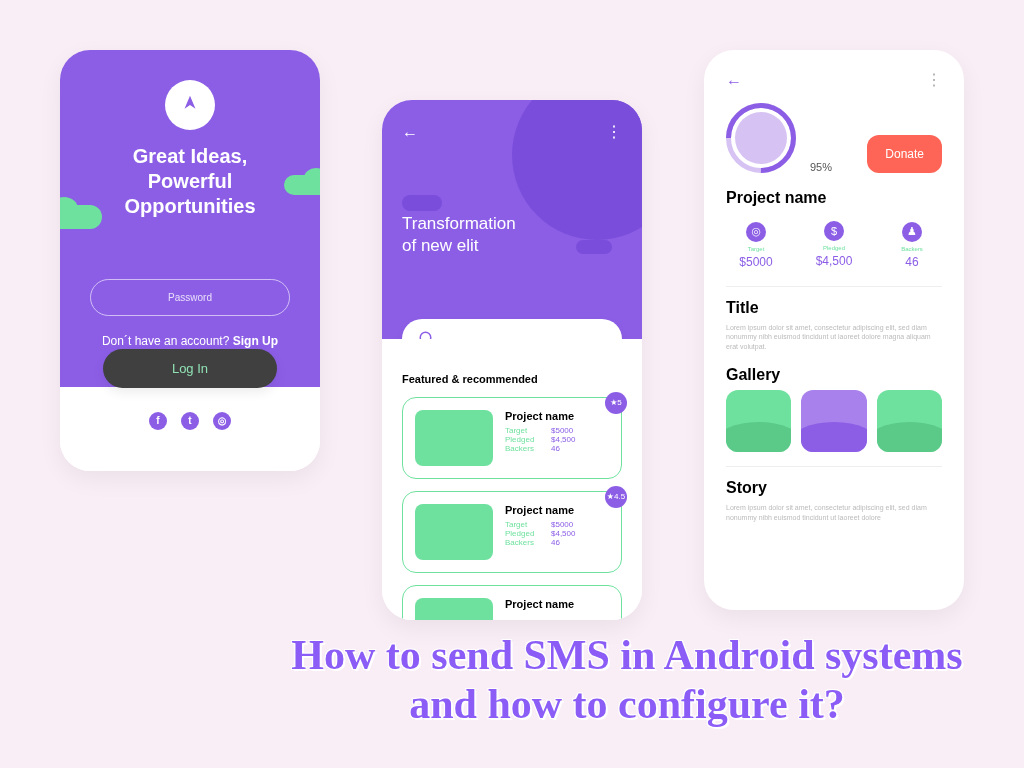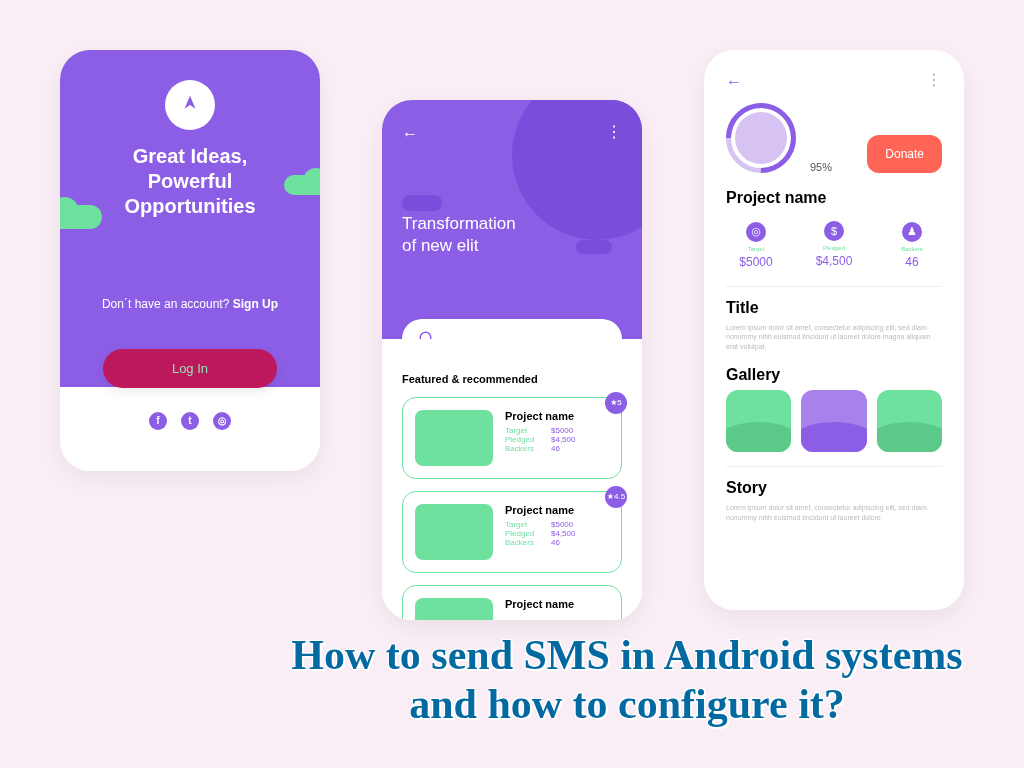--- a/index.html
+++ b/index.html
@@ -48,21 +48,21 @@
   .cloud-r::before { content:''; position:absolute; right:6px; top:-7px; width:24px; height:20px; background:#6fe19f; border-radius:50%; }
   .p1-input {
     border:1px solid rgba(255,255,255,0.6); border-radius:30px;
     padding:12px 18px; font-size:10px; margin:0 6px 14px;
     color:rgba(255,255,255,0.8); text-align:center;
   }
   .p1-signup { font-size:12px; margin-top:18px; }
   .p1-signup .b { font-weight:700; }
   .p1-bottom { height:20%; background:#fff; padding:16px 24px 0; text-align:center; }
   .p1-login-btn {
-    background:#be185d; border:none; color:#8fe0b2;
+    background:#404040; border:none; color:#8fe0b2;
     border-radius:30px; padding:12px 0; width:82%;
     margin:-44px auto 14px; display:block; box-shadow:0 4px 12px rgba(0,0,0,0.08);
     position:relative; top:-10px; font-size:13px; font-weight:500;
   }
   .p1-social { display:flex; justify-content:center; gap:14px; }
   .p1-social span {
     width:18px;height:18px;border-radius:50%;background:#8c5ee6;
     display:inline-flex;align-items:center;justify-content:center;
     color:#fff;font-size:10px;font-weight:700;
   }
@@ -143,21 +143,21 @@
   .p3-gtile { flex:1; height:62px; border-radius:12px; position:relative; overflow:hidden; }
   .g-green { background:#6fe19f; }
   .g-purple { background:#a881ec; }
   .g-tile-hill { position:absolute; bottom:-10px; left:-10px; right:-10px; height:40px; border-radius:50%; }
 
   
   .headline {
     position:absolute; left:260px; right:30px; bottom:40px;
     font-family: "Brush Script MT","Comic Sans MS",cursive;
     font-size:42px; font-weight:700; line-height:1.15;
-    color:#0369a1; text-align:center;
+    color:#8b5cf6; text-align:center;
     text-shadow: 2px 2px 0 #fff, -1px -1px 0 #fff, 1px -1px 0 #fff, -1px 1px 0 #fff;
     pointer-events:none;
   }
 </style>
 </head>
 <body>
 
 <div class="phone phone1">
   <div class="p1-top">
     <div class="p1-logo">
@@ -166,20 +166,21 @@
         </svg>
     </div>
     <div class="p1-title">
       <span>Great Ideas,</span><br>
       <span>Powerful</span><br>
       <span>Opportunities</span>
     </div>
     <div class="p1-cloud cloud-l"></div>
     <div class="p1-cloud cloud-r"></div>
     <div style="height:40px"></div>
+    <div class="p1-input">Password</div>
     <div class="p1-signup">
       <span>Don´t have an account? </span><span class="b">Sign Up</span>
     </div>
   </div>
   <div class="p1-bottom">
     <button class="p1-login-btn">Log In</button>
     <div class="p1-social">
       <span>f</span>
       <span>t</span>
       <span>◎</span>

